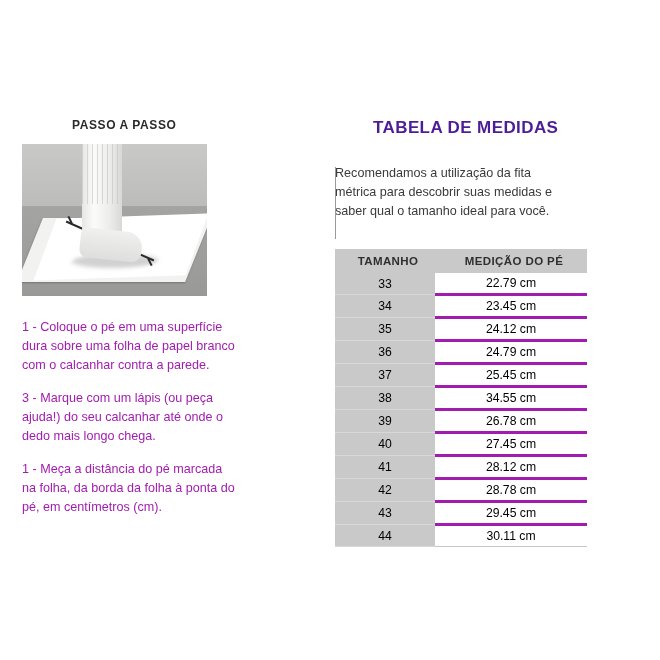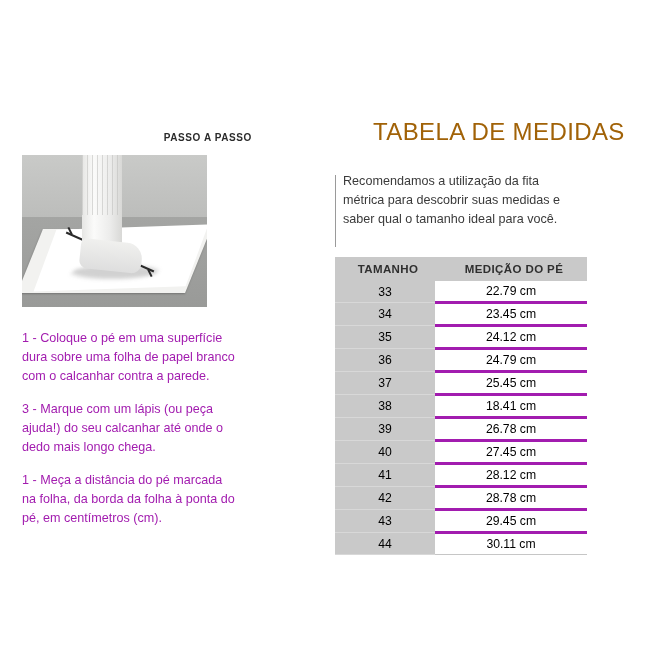--- a/index.html
+++ b/index.html
@@ -24,27 +24,26 @@
 
   
   #left-col {
     position: absolute;
     left: 22px;
     top: 118px;
     width: 230px;
   }
 
   #step-title {
-    font-size: 10px;
+    font-size: 12px;
     font-weight: bold;
     letter-spacing: 0.6px;
     color: #2b2b2b;
-    margin: 14px 0 12px 50px;
+    margin: 0 0 12px 50px;
     font-family: "Liberation Sans", sans-serif;
-    text-align: right;
   }
 
   
   #photo {
     position: relative;
     width: 185px;
     height: 152px;
     margin-left: 0;
     overflow: hidden;
     background: #a9aaa9;
@@ -158,30 +157,30 @@
 
   
   #right-col {
     position: absolute;
     left: 335px;
     top: 118px;
     width: 300px;
   }
 
   #table-title {
-    font-size: 24px;
-    font-weight: normal;
+    font-size: 17px;
+    font-weight: bold;
     letter-spacing: 0.4px;
-    color: #a16207;
+    color: #4c1d95;
     margin: 0 0 26px 38px;
   }
 
   #intro-wrap {
     position: relative;
-    padding-left: 8px;
+    padding-left: 0;
     margin-bottom: 28px;
   }
   #intro-rule {
     position: absolute;
     left: 0;
     top: 3px;
     width: 1px;
     height: 72px;
     background: #9a9a9a;
   }
@@ -287,21 +286,21 @@
           <tr>
             <td class="size-cell">36</td>
             <td class="meas-cell">24.79 cm</td>
           </tr>
           <tr>
             <td class="size-cell">37</td>
             <td class="meas-cell">25.45 cm</td>
           </tr>
           <tr>
             <td class="size-cell">38</td>
-            <td class="meas-cell">18.41 cm</td>
+            <td class="meas-cell">34.55 cm</td>
           </tr>
           <tr>
             <td class="size-cell">39</td>
             <td class="meas-cell">26.78 cm</td>
           </tr>
           <tr>
             <td class="size-cell">40</td>
             <td class="meas-cell">27.45 cm</td>
           </tr>
           <tr>

